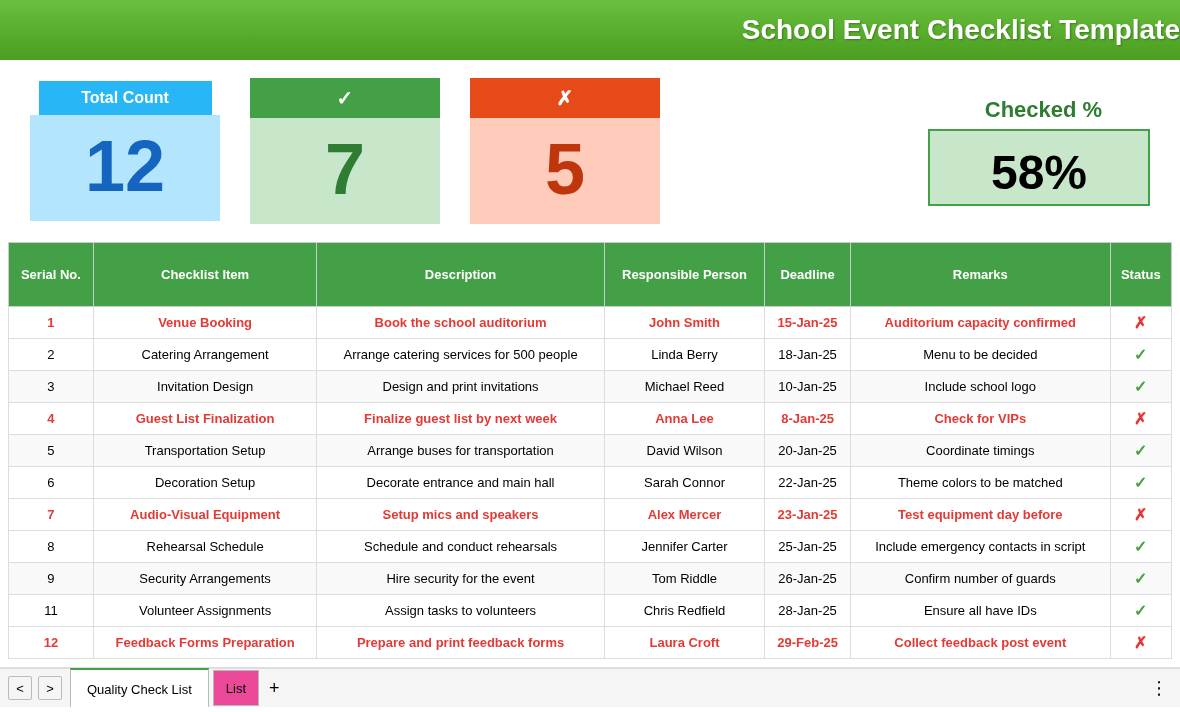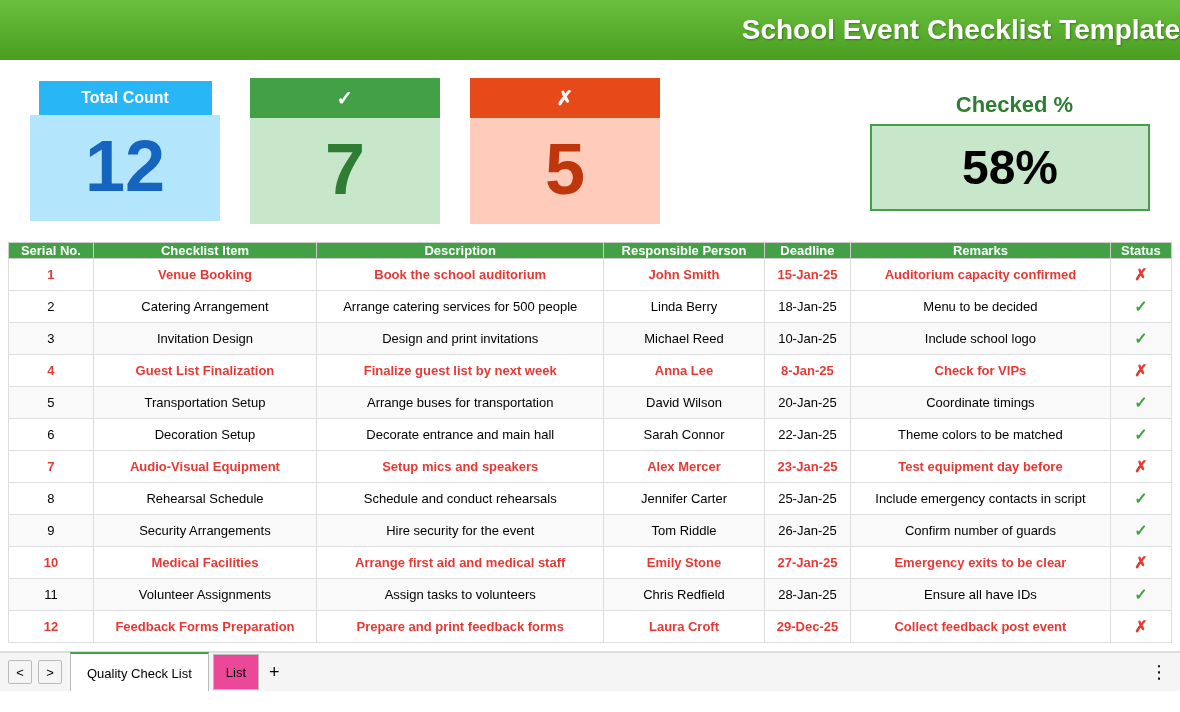--- a/index.html
+++ b/index.html
@@ -113,42 +113,42 @@
       font-size: 22px;
       margin-bottom: 6px;
       margin-left: 9px;
     }
     .stat-percent .value {
       background: #c8e6c9;
       border: 2px solid #43a047;
       color: #000;
       font-size: 48px;
       font-weight: bold;
-      width: 280px;
-      text-align: center;
-      padding: 14px 0 14px;
+      width: 222px;
+      text-align: center;
+      padding: 14px 0 4px;
     }
 
     
     .table-container {
       padding: 0 8px 8px;
       background: #fff;
     }
 
     table {
       width: 100%;
       border-collapse: collapse;
       font-size: 13px;
     }
 
     thead tr th {
       background: #43a047;
       color: #fff;
       font-weight: bold;
-      padding: 0 6px;
+      padding: 24px 6px;
       border: 1px solid #ccc;
       text-align: center;
     }
 
     tbody tr td {
       padding: 6px 6px;
       border: 1px solid #ddd;
       text-align: center;
     }
 
@@ -345,44 +345,35 @@
     </tr>
           <tr>
       <td>9</td>
       <td>Security Arrangements</td>
       <td>Hire security for the event</td>
       <td>Tom Riddle</td>
       <td>26-Jan-25</td>
       <td>Confirm number of guards</td>
       <td><span class="status-check">✓</span></td>
     </tr>
-          <tr class="row-highlight">
-      <td>10</td>
-      <td>Medical Facilities</td>
-      <td>Arrange first aid and medical staff</td>
-      <td>Emily Stone</td>
-      <td>27-Jan-25</td>
-      <td>Emergency exits to be clear</td>
-      <td><span class="status-cross">✗</span></td>
-    </tr>
           <tr>
       <td>11</td>
       <td>Volunteer Assignments</td>
       <td>Assign tasks to volunteers</td>
       <td>Chris Redfield</td>
       <td>28-Jan-25</td>
       <td>Ensure all have IDs</td>
       <td><span class="status-check">✓</span></td>
     </tr>
           <tr class="row-highlight">
       <td>12</td>
       <td>Feedback Forms Preparation</td>
       <td>Prepare and print feedback forms</td>
       <td>Laura Croft</td>
-      <td>29-Dec-25</td>
+      <td>29-Feb-25</td>
       <td>Collect feedback post event</td>
       <td><span class="status-cross">✗</span></td>
     </tr>
         </tbody>
     </table>
   </div>
 
   <div class="footer">
     <div class="footer-nav">
       <button>&lt;</button>

